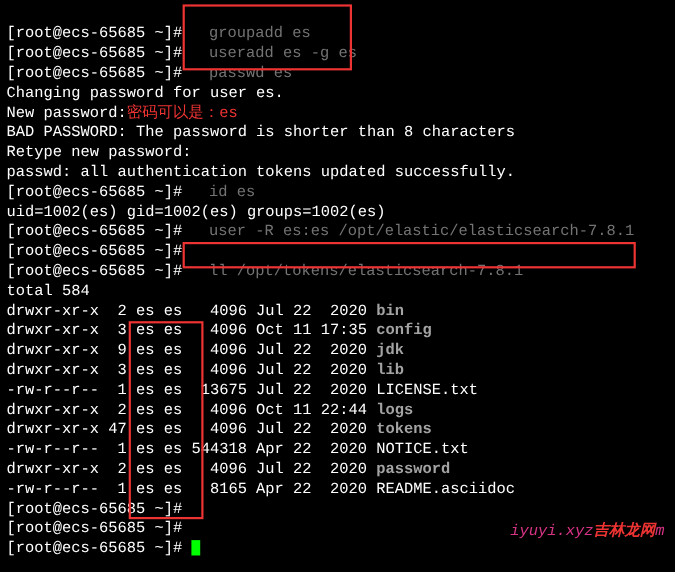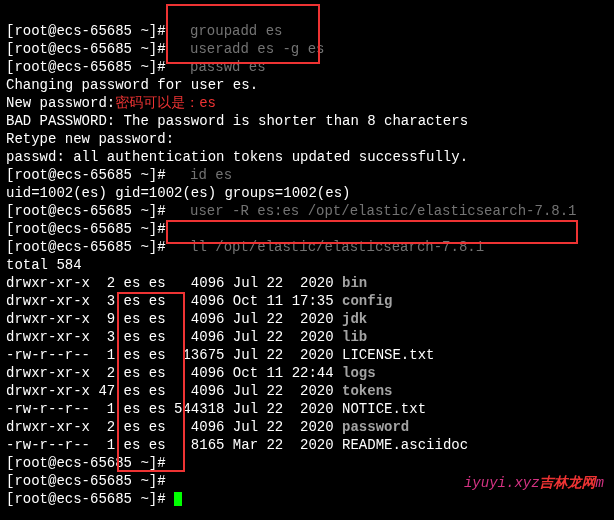--- a/index.html
+++ b/index.html
@@ -79,32 +79,32 @@
 <span class="prompt">[root@ecs-65685 ~]#</span> <span class="cmd">passwd es</span>
 <span class="output">Changing password for user es.</span>
 <span class="output">New password:</span><span class="anno-red">密码可以是：</span><span class="anno-red">es</span>
 <span class="output">BAD PASSWORD: The password is shorter than 8 characters</span>
 <span class="output">Retype new password:</span>
 <span class="output">passwd: all authentication tokens updated successfully.</span>
 <span class="prompt">[root@ecs-65685 ~]#</span> <span class="cmd">id es</span>
 <span class="output">uid=1002(es) gid=1002(es) groups=1002(es)</span>
 <span class="prompt">[root@ecs-65685 ~]#</span> <span class="cmd">user -R es:es /opt/elastic/elasticsearch-7.8.1</span>
 <span class="prompt">[root@ecs-65685 ~]#</span>
-<span class="prompt">[root@ecs-65685 ~]#</span> <span class="cmd">ll /opt/elastic/elasticsearch-7.8.1</span>
+<span class="prompt">[root@ecs-65685 ~]#</span> <span class="cmd">ll /opt/tokens/elasticsearch-7.8.1</span>
 <span class="output">total 584</span>
 <div id="listing"><span class="output">drwxr-xr-x  2 es es   4096 Jul 22  2020 </span><span class="dir">bin</span>
 <span class="output">drwxr-xr-x  3 es es   4096 Oct 11 17:35 </span><span class="dir">config</span>
 <span class="output">drwxr-xr-x  9 es es   4096 Jul 22  2020 </span><span class="dir">jdk</span>
 <span class="output">drwxr-xr-x  3 es es   4096 Jul 22  2020 </span><span class="dir">lib</span>
 <span class="output">-rw-r--r--  1 es es  13675 Jul 22  2020 </span><span class="output">LICENSE.txt</span>
 <span class="output">drwxr-xr-x  2 es es   4096 Oct 11 22:44 </span><span class="dir">logs</span>
 <span class="output">drwxr-xr-x 47 es es   4096 Jul 22  2020 </span><span class="dir">tokens</span>
-<span class="output">-rw-r--r--  1 es es 544318 Jul 22  2020 </span><span class="output">NOTICE.txt</span>
+<span class="output">-rw-r--r--  1 es es 544318 Apr 22  2020 </span><span class="output">NOTICE.txt</span>
 <span class="output">drwxr-xr-x  2 es es   4096 Jul 22  2020 </span><span class="dir">password</span>
-<span class="output">-rw-r--r--  1 es es   8165 Mar 22  2020 </span><span class="output">README.asciidoc</span>
+<span class="output">-rw-r--r--  1 es es   8165 Apr 22  2020 </span><span class="output">README.asciidoc</span>
 </div><span class="prompt">[root@ecs-65685 ~]#</span>
 <span class="prompt">[root@ecs-65685 ~]#</span>
 <span class="prompt">[root@ecs-65685 ~]#</span> <span class="cursor"></span>
 </div>
 
 <div class="box1"></div>
 <div class="box2"></div>
 <div class="box3"></div>
 
 <div class="watermark">

